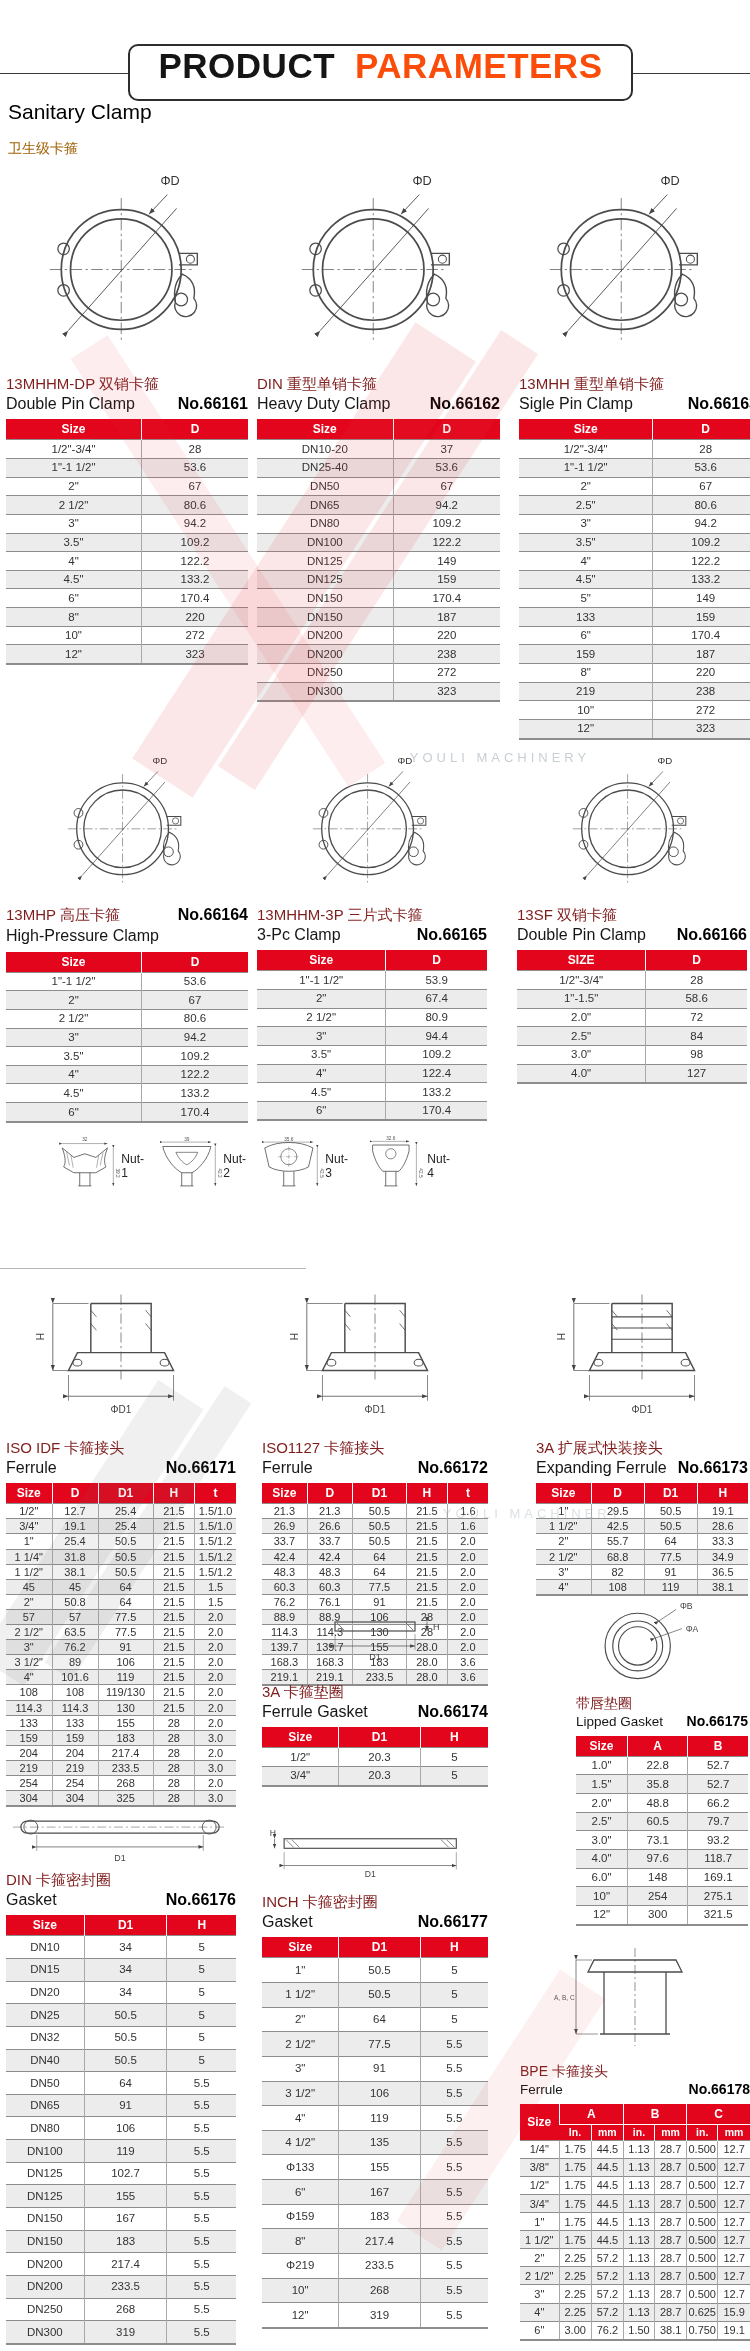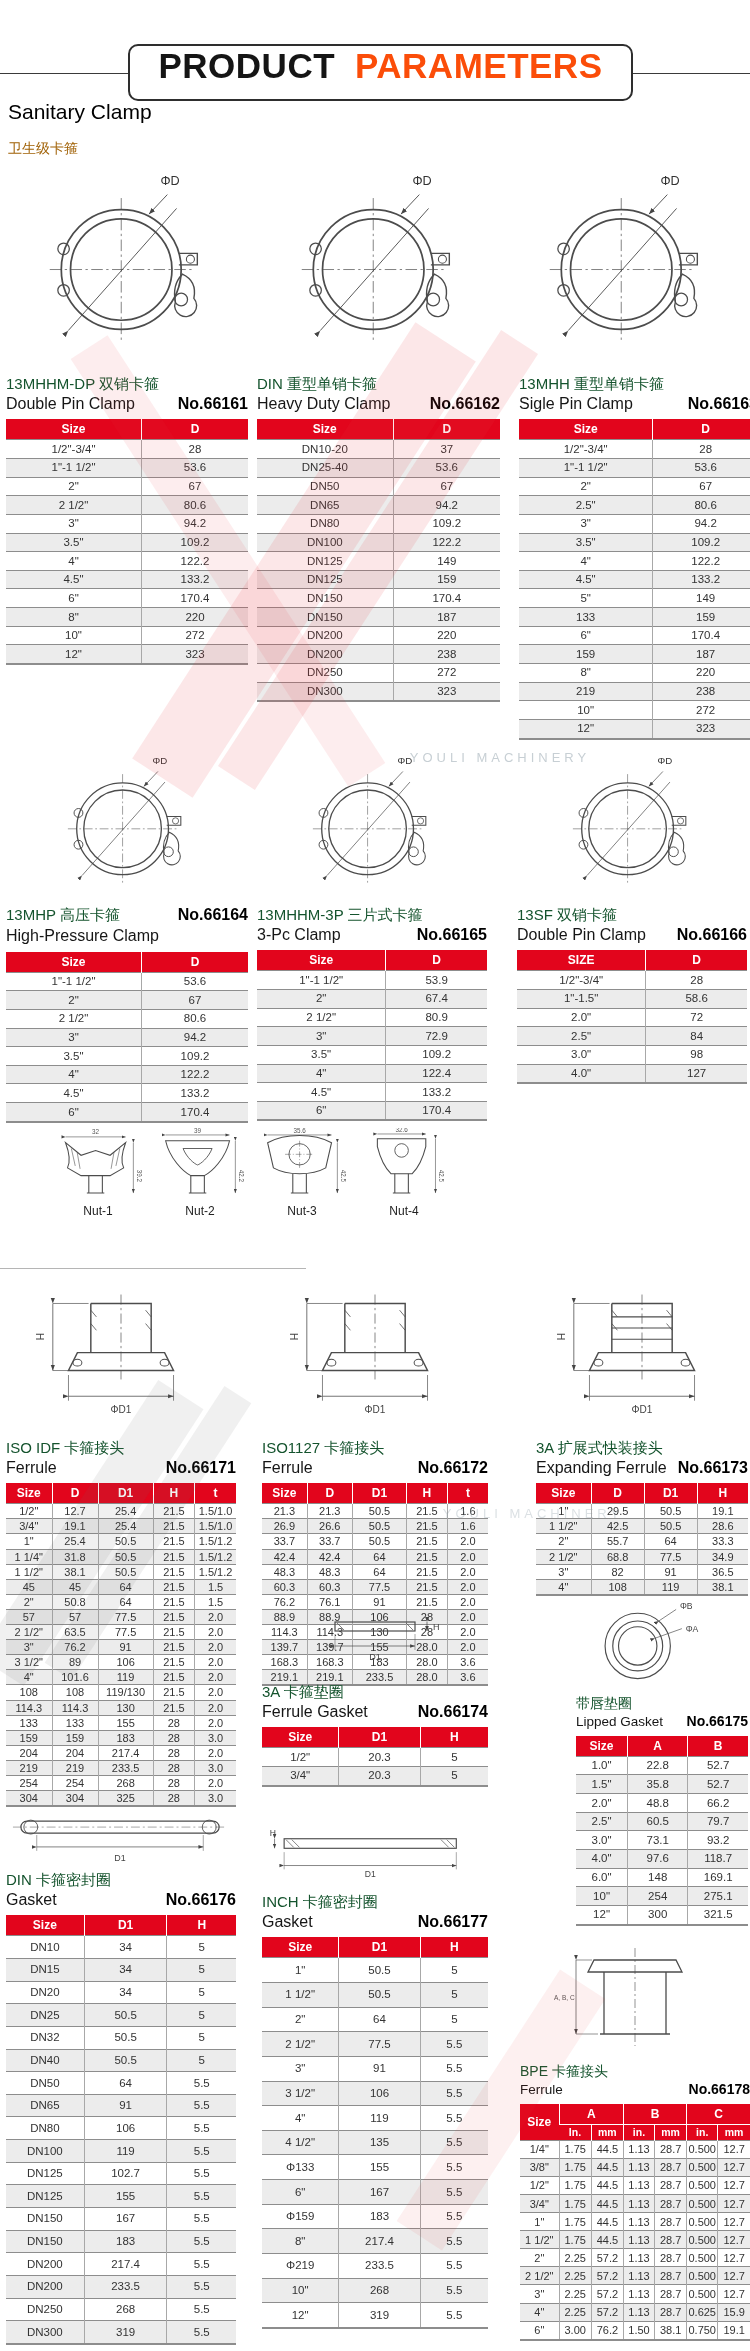--- a/index.html
+++ b/index.html
@@ -12,21 +12,21 @@
           border:2px solid #2e2e2e;border-radius:10px;display:flex;align-items:flex-start;
           justify-content:center;font-size:35px;font-weight:700;letter-spacing:.5px;z-index:1}
   .banner .black{color:#151515}
   .banner .orange{color:#fb4d09;margin-left:20px}
   .page-title{position:absolute;top:100px;left:8px;font-size:21px;font-weight:400;color:#000}
   .page-sub{position:absolute;top:140px;left:8px;font-size:14px;color:#a16207}
   
   .section{position:absolute;z-index:1}
   .sec-head{margin-bottom:5px}
   .sec-line{display:flex;justify-content:space-between;align-items:baseline;line-height:1.3}
-  .sec-line .cn{font-size:15px;color:#14532d;white-space:nowrap}
+  .sec-line .cn{font-size:15px;color:#7f1d1d;white-space:nowrap}
   .sec-line .en{font-size:16px;color:#161616;white-space:nowrap}
   .sec-line .no{font-size:16px;font-weight:700;color:#000;white-space:nowrap}
   .narrow .sec-line .cn{font-size:14px}
   .narrow .sec-line .en{font-size:13.5px}
   .narrow .sec-line .no{font-size:14px}
   .dt{width:100%;border-collapse:collapse;table-layout:fixed}
   .dt th{background:#e2051c;color:#fff;font-size:12px;font-weight:700;padding:3px 0;
          text-align:center;border-left:1px solid rgba(255,255,255,.45);overflow:hidden;white-space:nowrap}
   .dt th:first-child{border-left:none}
   .dt thead tr.sub th{font-size:10.5px;padding:1.5px 0;border-top:1px solid rgba(255,255,255,.45)}
@@ -39,21 +39,21 @@
   .tall .dt td{padding:4.5px 0}
   .tall2 .dt td{padding:5.5px 0}
   .bpe .dt td{font-size:11px;padding:2.5px 0}
   
   .draw-box{position:absolute;display:flex;align-items:center;justify-content:center;z-index:1}
   svg{display:block}
   .dlabel{font-size:11px;fill:#333}
   .dsmall{font-size:9px;fill:#444}
   .ndim{font-size:6.5px;fill:#555}
   .nut-row{position:absolute;left:52px;top:1128px;width:400px;display:flex;gap:10px;z-index:1}
-  .nut{width:92px;display:flex;flex-direction:column;align-items:center}
+  .nut{width:92px;display:flex;flex-direction:row;align-items:center}
   .nut-label{font-size:12px;color:#222;margin-top:4px}
   .divider{position:absolute;top:1268px;left:0;width:306px;height:1px;background:#b5b5b5;z-index:1}
   
   .wm{position:absolute;pointer-events:none;z-index:5}
   .wm-bar{background:#e63a42;opacity:.12}
   .wm-bar-gray{background:#6b6b6b;opacity:.10}
   .wm-text{color:#90a0aa;opacity:.5;font-size:13px;letter-spacing:4px;white-space:nowrap}
 </style>
 </head>
 <body>
@@ -568,21 +568,21 @@
           <tr>
             <td>2"</td>
             <td>67.4</td>
           </tr>
           <tr>
             <td>2 1/2"</td>
             <td>80.9</td>
           </tr>
           <tr>
             <td>3"</td>
-            <td>72.9</td>
+            <td>94.4</td>
           </tr>
           <tr>
             <td>3.5"</td>
             <td>109.2</td>
           </tr>
           <tr>
             <td>4"</td>
             <td>122.4</td>
           </tr>
           <tr>

